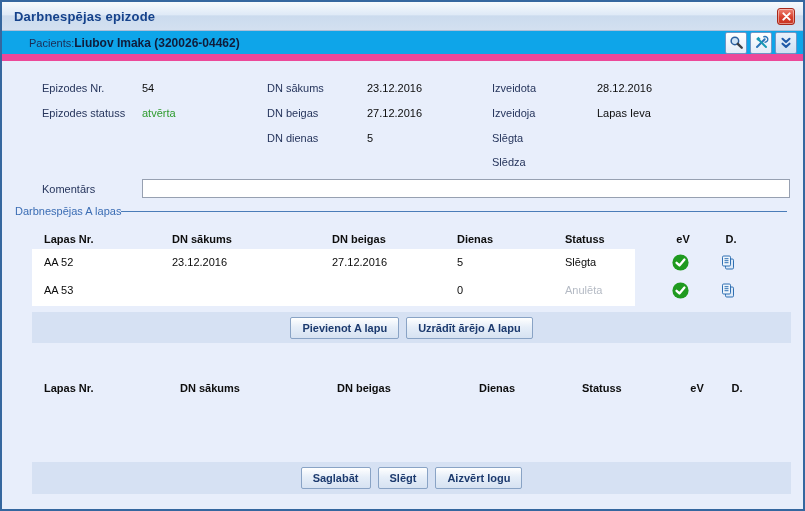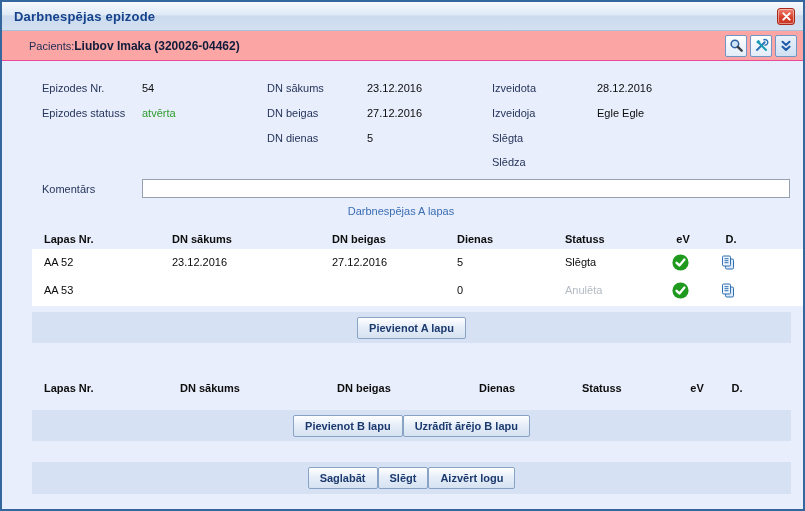--- a/index.html
+++ b/index.html
@@ -17,21 +17,21 @@
   }
   .title { color:#15428b; font-weight:bold; font-size:13px; letter-spacing:.2px; }
   .close-btn {
     margin-left:auto; width:18px; height:17px; border-radius:3px;
     background:linear-gradient(#ef8374, #d8402d 55%, #c83421);
     border:1px solid #a82819; box-shadow:inset 0 0 0 1px rgba(255,255,255,.45);
     display:flex; align-items:center; justify-content:center; cursor:pointer;
   }
   
   .patientbar {
-    height:30px; background:#fca5a5; border-bottom:1px solid #ec4899;
+    height:30px; background:#0ea5e9; border-bottom:7px solid #ec4899;
     display:flex; align-items:center; padding:0 6px 0 27px;
     font-size:11px; color:#1c2c55;
   }
   .patient-name { font-weight:bold; font-size:12px; color:#101c3a; }
   .icon-btns { margin-left:auto; display:flex; gap:3px; }
   .icon-btn {
     width:22px; height:22px; border:1px solid #6f96c6; border-radius:2px;
     background:linear-gradient(#ffffff, #e2ecf8);
     display:flex; align-items:center; justify-content:center; cursor:pointer;
   }
@@ -41,40 +41,40 @@
   .lbl { position:absolute; font-size:11px; color:#26355c; white-space:nowrap; }
   .val { position:absolute; font-size:11px; color:#0b0b0b; white-space:nowrap; }
   .val.green { color:#2e9b2e; }
   .comment-input {
     position:absolute; left:140px; top:118px; width:648px; height:19px;
     border:1px solid #97a0b1; background:#fff; font-family:"Liberation Sans",sans-serif;
     font-size:11px; padding:0 4px; color:#111;
   }
   .section-hdr {
     position:absolute; left:13px; right:16px; display:flex; align-items:center; 
-    font-size:11px; color:#3b6db4; white-space:nowrap;flex-direction:column;
+    font-size:11px; color:#3b6db4; white-space:nowrap;
   }
   .section-hdr .rule { flex:1; height:1px; background:#4a7cb8; margin-top:1px; }
   
   .grid { position:absolute; left:30px; width:759px; }
   .grid .cell { position:absolute; font-size:11px; white-space:nowrap; }
   .grid.hdr .cell { font-weight:bold; color:#0d0d0d; }
-  .tbl-body { position:absolute; left:30px; width:771px; background:#ffffff; }
+  .tbl-body { position:absolute; left:30px; width:603px; background:#ffffff; }
   .trow { position:relative; height:28px; }
   .trow .cell { position:absolute; top:7px; font-size:11px; color:#0b0b0b; white-space:nowrap; }
   .trow .cell.icon-cell { top:5px; }
   .annulled { color:#b4bac4 !important; }
   .cA1{left:12px}  .cA2{left:140px} .cA3{left:300px} .cA4{left:425px} .cA5{left:533px}
   .cA6{left:640px;width:22px;text-align:center} .cA7{left:688px;width:22px;text-align:center}
   .cB1{left:12px}  .cB2{left:148px} .cB3{left:305px} .cB4{left:447px} .cB5{left:550px}
   .cB6{left:654px;width:22px;text-align:center} .cB7{left:694px;width:22px;text-align:center}
   
   .toolbar {
     position:absolute; left:30px; width:759px; height:31px; background:#d6e1f3;
-    display:flex; align-items:center; justify-content:center; 
+    display:flex; align-items:center; justify-content:center; gap:7px;
   }
   .btn {
     font-family:"Liberation Sans",sans-serif; font-size:11px; font-weight:bold; color:#1c3a6e;
     padding:4px 11px; border:1px solid #89a3c5; border-radius:2px; cursor:pointer;
     background:linear-gradient(#ffffff, #e6eef8 45%, #d6e2f2);
   }
   svg { display:block; }
 </style>
 </head>
 <body>
@@ -127,21 +127,21 @@
     <span class="lbl" style="left:265px;top:21px">DN sākums</span>
     <span class="val" style="left:365px;top:21px">23.12.2016</span>
     <span class="lbl" style="left:265px;top:46px">DN beigas</span>
     <span class="val" style="left:365px;top:46px">27.12.2016</span>
     <span class="lbl" style="left:265px;top:71px">DN dienas</span>
     <span class="val" style="left:365px;top:71px">5</span>
 
     <span class="lbl" style="left:490px;top:21px">Izveidota</span>
     <span class="val" style="left:595px;top:21px">28.12.2016</span>
     <span class="lbl" style="left:490px;top:46px">Izveidoja</span>
-    <span class="val" style="left:595px;top:46px">Egle Egle</span>
+    <span class="val" style="left:595px;top:46px">Lapas Ieva</span>
     <span class="lbl" style="left:490px;top:71px">Slēgta</span>
     <span class="val" style="left:595px;top:71px"></span>
     <span class="lbl" style="left:490px;top:95px">Slēdza</span>
     <span class="val" style="left:595px;top:95px"></span>
 
     <span class="lbl" style="left:40px;top:122px">Komentārs</span>
     <input class="comment-input" type="text" value="" style="">
 
     <div class="section-hdr" style="top:144px">
       <span>Darbnespējas A lapas</span>
@@ -196,37 +196,34 @@
               <rect x="5.5" y="4.5" width="8" height="10" rx="1.2" fill="#dce9f8" stroke="#2f6fb2"></rect>
               <rect x="2.5" y="1.5" width="8" height="10" rx="1.2" fill="#eef5fc" stroke="#2f6fb2"></rect>
               <path d="M4.5 4.2 h4 M4.5 6.2 h4 M4.5 8.2 h4" stroke="#2f6fb2" stroke-width="1"></path>
             </svg>
         </span>
       </div>
     </div>
 
     <div class="toolbar" style="top:251px">
       <button class="btn">Pievienot A lapu</button>
+      <button class="btn">Uzrādīt ārējo A lapu</button>
     </div>
 
 
     <div class="grid hdr" style="top:321px">
       <span class="cell cB1">Lapas Nr.</span>
       <span class="cell cB2">DN sākums</span>
       <span class="cell cB3">DN beigas</span>
       <span class="cell cB4">Dienas</span>
       <span class="cell cB5">Statuss</span>
       <span class="cell cB6">eV</span>
       <span class="cell cB7">D.</span>
     </div>
 
-    <div class="toolbar" style="top:349px">
-      <button class="btn">Pievienot B lapu</button>
-      <button class="btn">Uzrādīt ārējo B lapu</button>
-    </div>
 
     <div class="toolbar" style="top:401px;height:32px">
       <button class="btn">Saglabāt</button>
       <button class="btn">Slēgt</button>
       <button class="btn">Aizvērt logu</button>
     </div>
 
   </div>
 </div>
 

